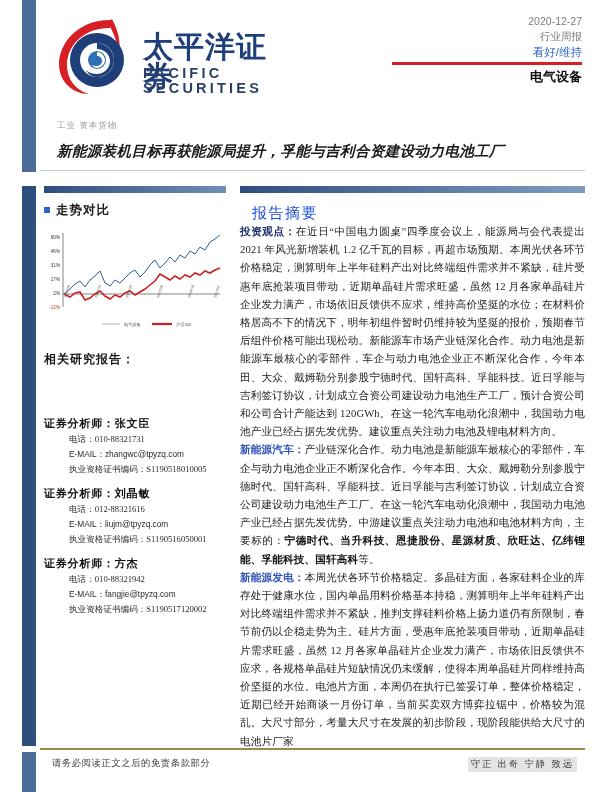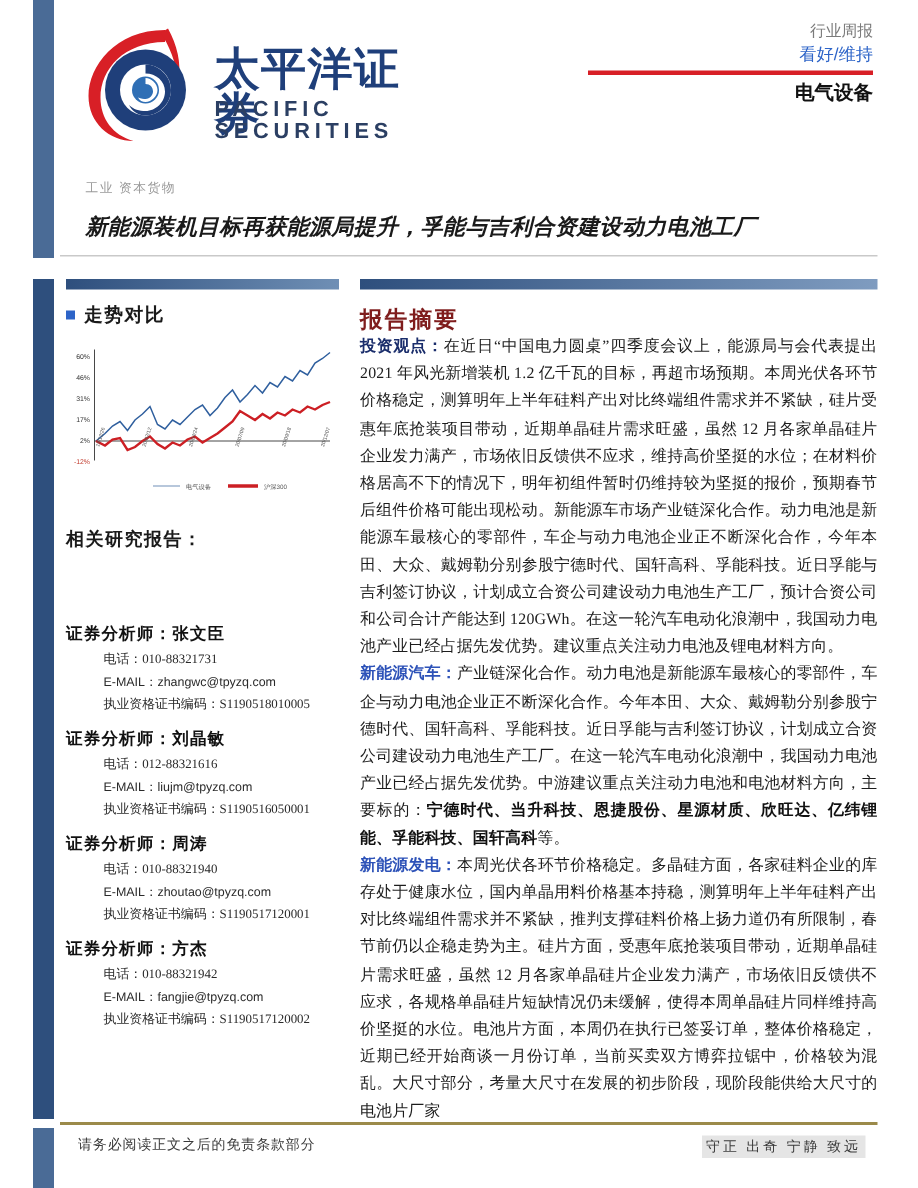--- a/index.html
+++ b/index.html
@@ -57,21 +57,21 @@
   .analyst{margin-top:20px;}
   .analyst + .analyst{margin-top:7px;}
   .an-name{font-size:11px;font-weight:bold;color:#111;letter-spacing:0.8px;line-height:18px;}
   .an-line{font-size:8.3px;color:#2a2a2a;line-height:15px;
     font-family:"Liberation Sans","DejaVu Sans",sans-serif;margin-left:25px;}
   .an-line.cn{font-family:"Liberation Serif","DejaVu Serif",serif;font-size:8.6px;}
 
   
   .rcol{position:absolute;left:240px;top:186px;width:345px;}
   .r-bar{width:345px;height:7px;background:linear-gradient(90deg,#2e4f7d 0%,#7f9cc0 100%);}
-  .r-head{margin-top:11px;font-size:15px;font-weight:bold;color:#7f1d1d;letter-spacing:1.5px;}
+  .r-head{margin-top:11px;font-size:15px;font-weight:normal;color:#1d4ed8;letter-spacing:1.5px;margin-left:12px;}
 
   .para{font-size:10.6px;line-height:18.2px;text-align:justify;
     color:#1c1c1c;letter-spacing:0.15px;}
   .para .lead{font-weight:bold;color:#1a2d6b;}
   .para .lead2{font-weight:bold;color:#2d52b8;}
   .para b{font-weight:bold;color:#111;}
 
   
   .foot-rule{position:absolute;left:40px;top:748px;width:545px;height:1.6px;background:#9b8a4a;}
   .foot-left{position:absolute;left:52px;top:757px;font-size:9.3px;color:#3a3a3a;letter-spacing:0.6px;}
@@ -95,20 +95,21 @@
       <circle cx="42" cy="44" r="17" fill="#ffffff"></circle>
       <path d="M42 27 C51 27 59 35 59 44 C59 53 51 61 42 61 C37 61 33 58 31 54 C34 57 38 58 42 58 C49 58 55 52 55 45 C55 38 49 33 42 33 Z" fill="#1f3f7a"></path>
       <circle cx="42" cy="44" r="9" fill="#2f6fb5"></circle>
       <path d="M42 36 C46 36 50 40 50 44 C50 48 46 52 42 52 C40 52 38 51 37 49 C39 50 41 50 42 50 C45 50 47 47 47 45 C47 42 45 40 42 40 Z" fill="#ffffff"></path>
     </svg>
     <div class="logo-cn">太平洋证券</div>
     <div class="logo-en">PACIFIC SECURITIES</div>
   </div>
 
   <div class="meta">
+    <div class="m-date">2020-12-27</div>
     <div class="m-type">行业周报</div>
     <div class="m-rating">看好/维持</div>
     <div class="m-rule"></div>
     <div class="m-sector">电气设备</div>
   </div>
 
   <div class="crumb">工业  资本货物</div>
   <div class="doc-title">新能源装机目标再获能源局提升，孚能与吉利合资建设动力电池工厂</div>
   <div class="title-hr"></div>
 
@@ -157,26 +158,20 @@
       <div class="an-line cn"><span>执业资格证书编码：</span><span>S1190518010005</span></div>
     </div>
 
     <div class="analyst">
       <div class="an-name"><span>证券分析师：</span><span>刘晶敏</span></div>
       <div class="an-line cn"><span>电话：</span><span>012-88321616</span></div>
       <div class="an-line"><span>E-MAIL：</span><span>liujm@tpyzq.com</span></div>
       <div class="an-line cn"><span>执业资格证书编码：</span><span>S1190516050001</span></div>
     </div>
 
-    <div class="analyst">
-      <div class="an-name"><span>证券分析师：</span><span>周涛</span></div>
-      <div class="an-line cn"><span>电话：</span><span>010-88321940</span></div>
-      <div class="an-line"><span>E-MAIL：</span><span>zhoutao@tpyzq.com</span></div>
-      <div class="an-line cn"><span>执业资格证书编码：</span><span>S1190517120001</span></div>
-    </div>
 
     <div class="analyst">
       <div class="an-name"><span>证券分析师：</span><span>方杰</span></div>
       <div class="an-line cn"><span>电话：</span><span>010-88321942</span></div>
       <div class="an-line"><span>E-MAIL：</span><span>fangjie@tpyzq.com</span></div>
       <div class="an-line cn"><span>执业资格证书编码：</span><span>S1190517120002</span></div>
     </div>
   </div>
 
   <div class="rcol">

